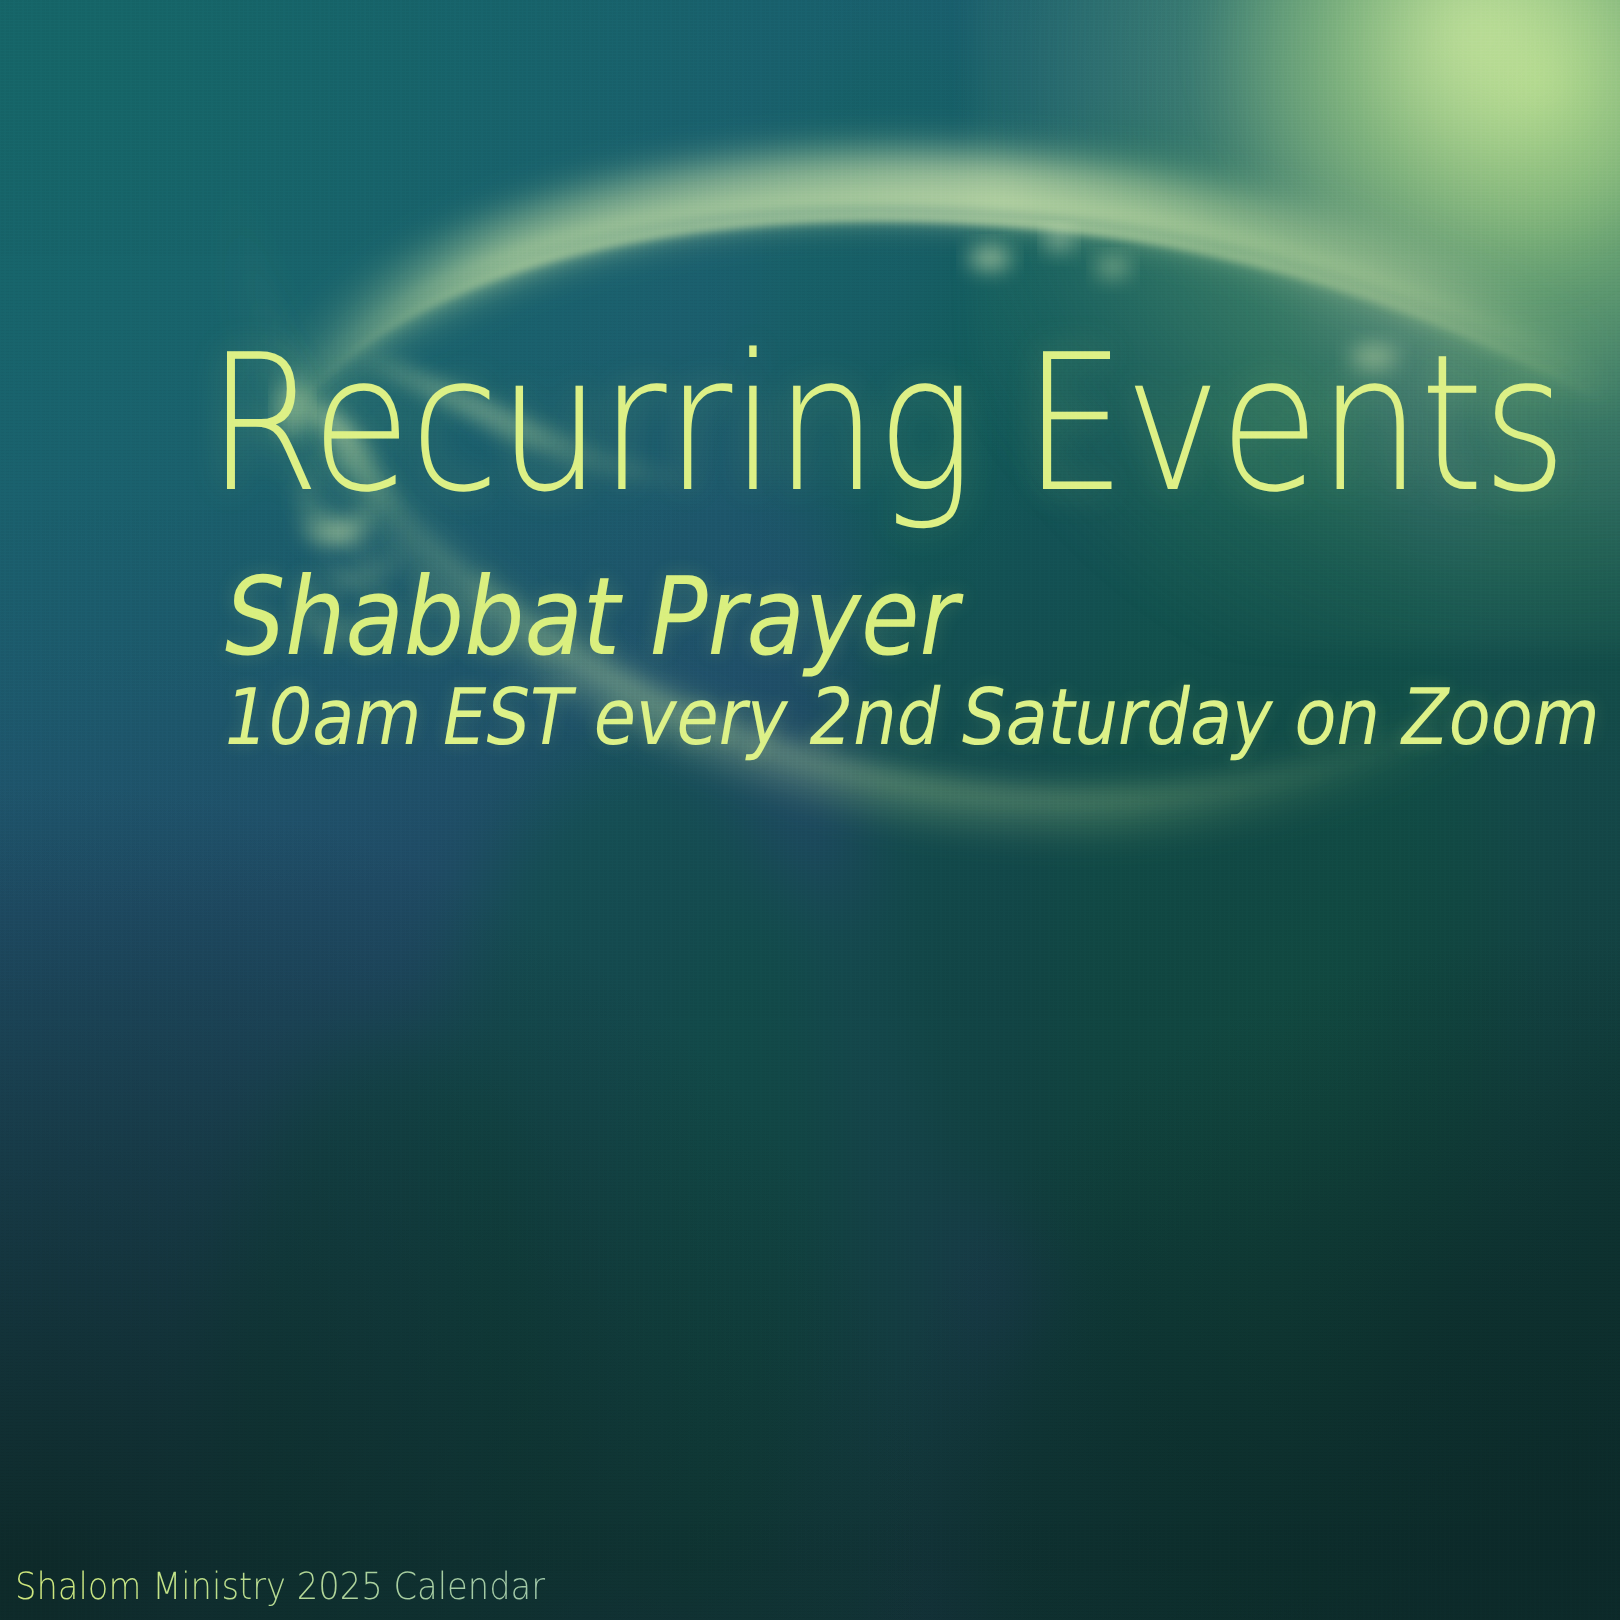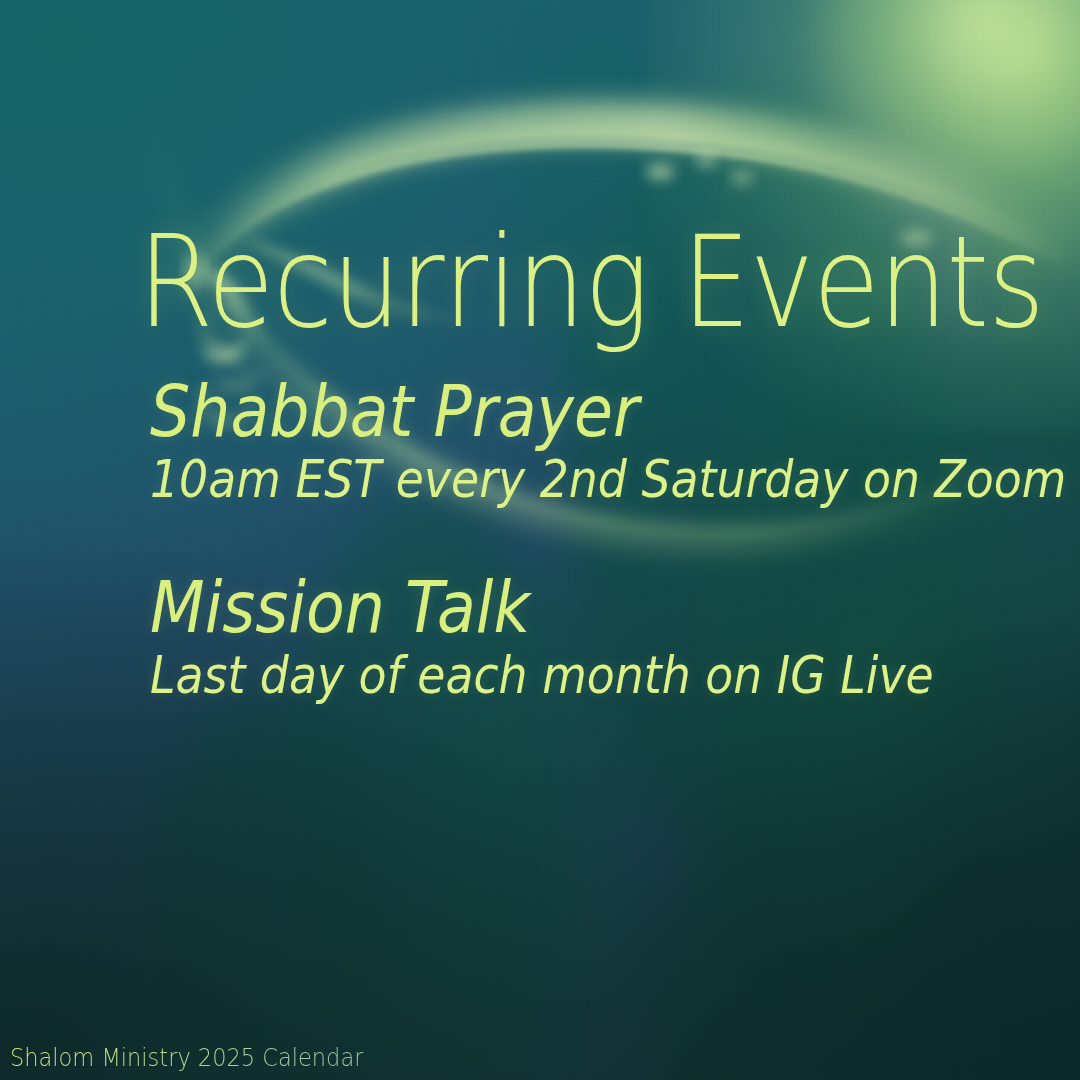--- a/index.html
+++ b/index.html
@@ -264,24 +264,20 @@
 
     <h1 class="headline">Recurring Events</h1>
 
     <div class="events">
 
       <div class="event">
         <div class="event-title">Shabbat Prayer</div>
         <div class="event-detail">10am EST every 2nd Saturday on Zoom</div>
       </div>
 
-      <div class="event">
-        <div class="event-title">Mission Talk</div>
-        <div class="event-detail">Last day of each month on IG Live</div>
-      </div>
 
 
     </div>
 
     <div class="footer">Shalom Ministry 2025 Calendar</div>
   </div>
 
   <div class="grain"></div>
 </div>
 

